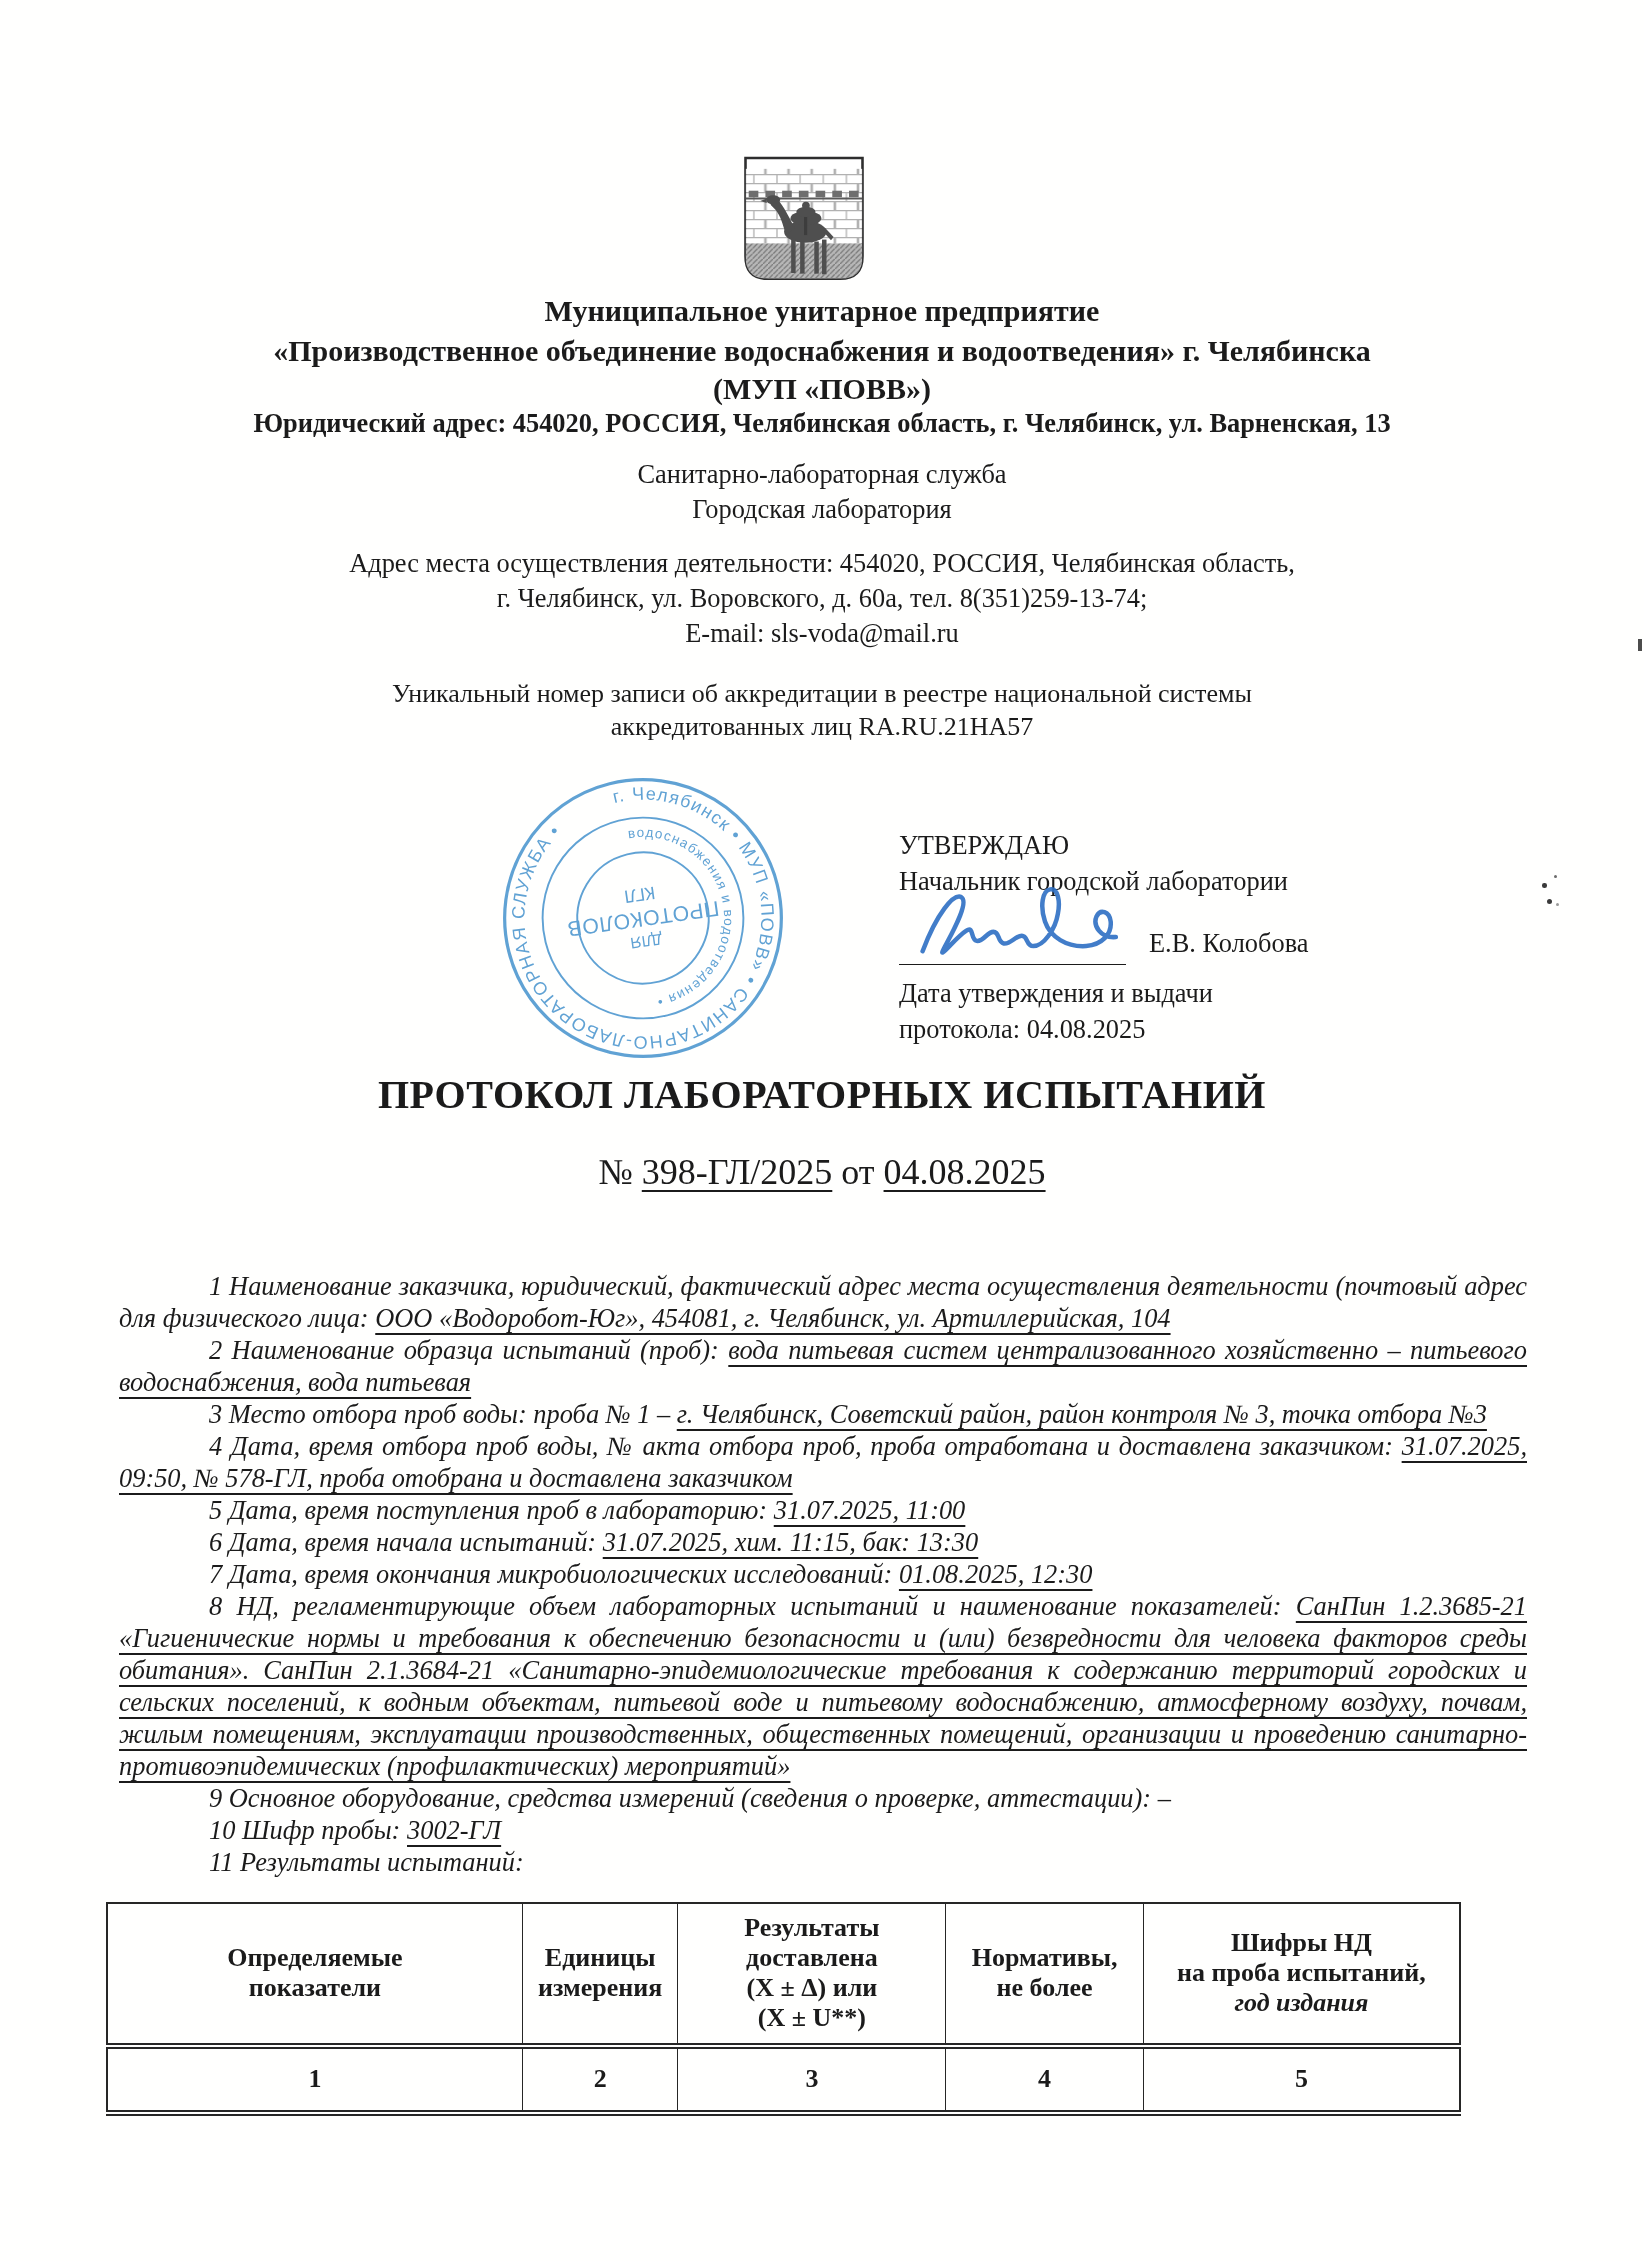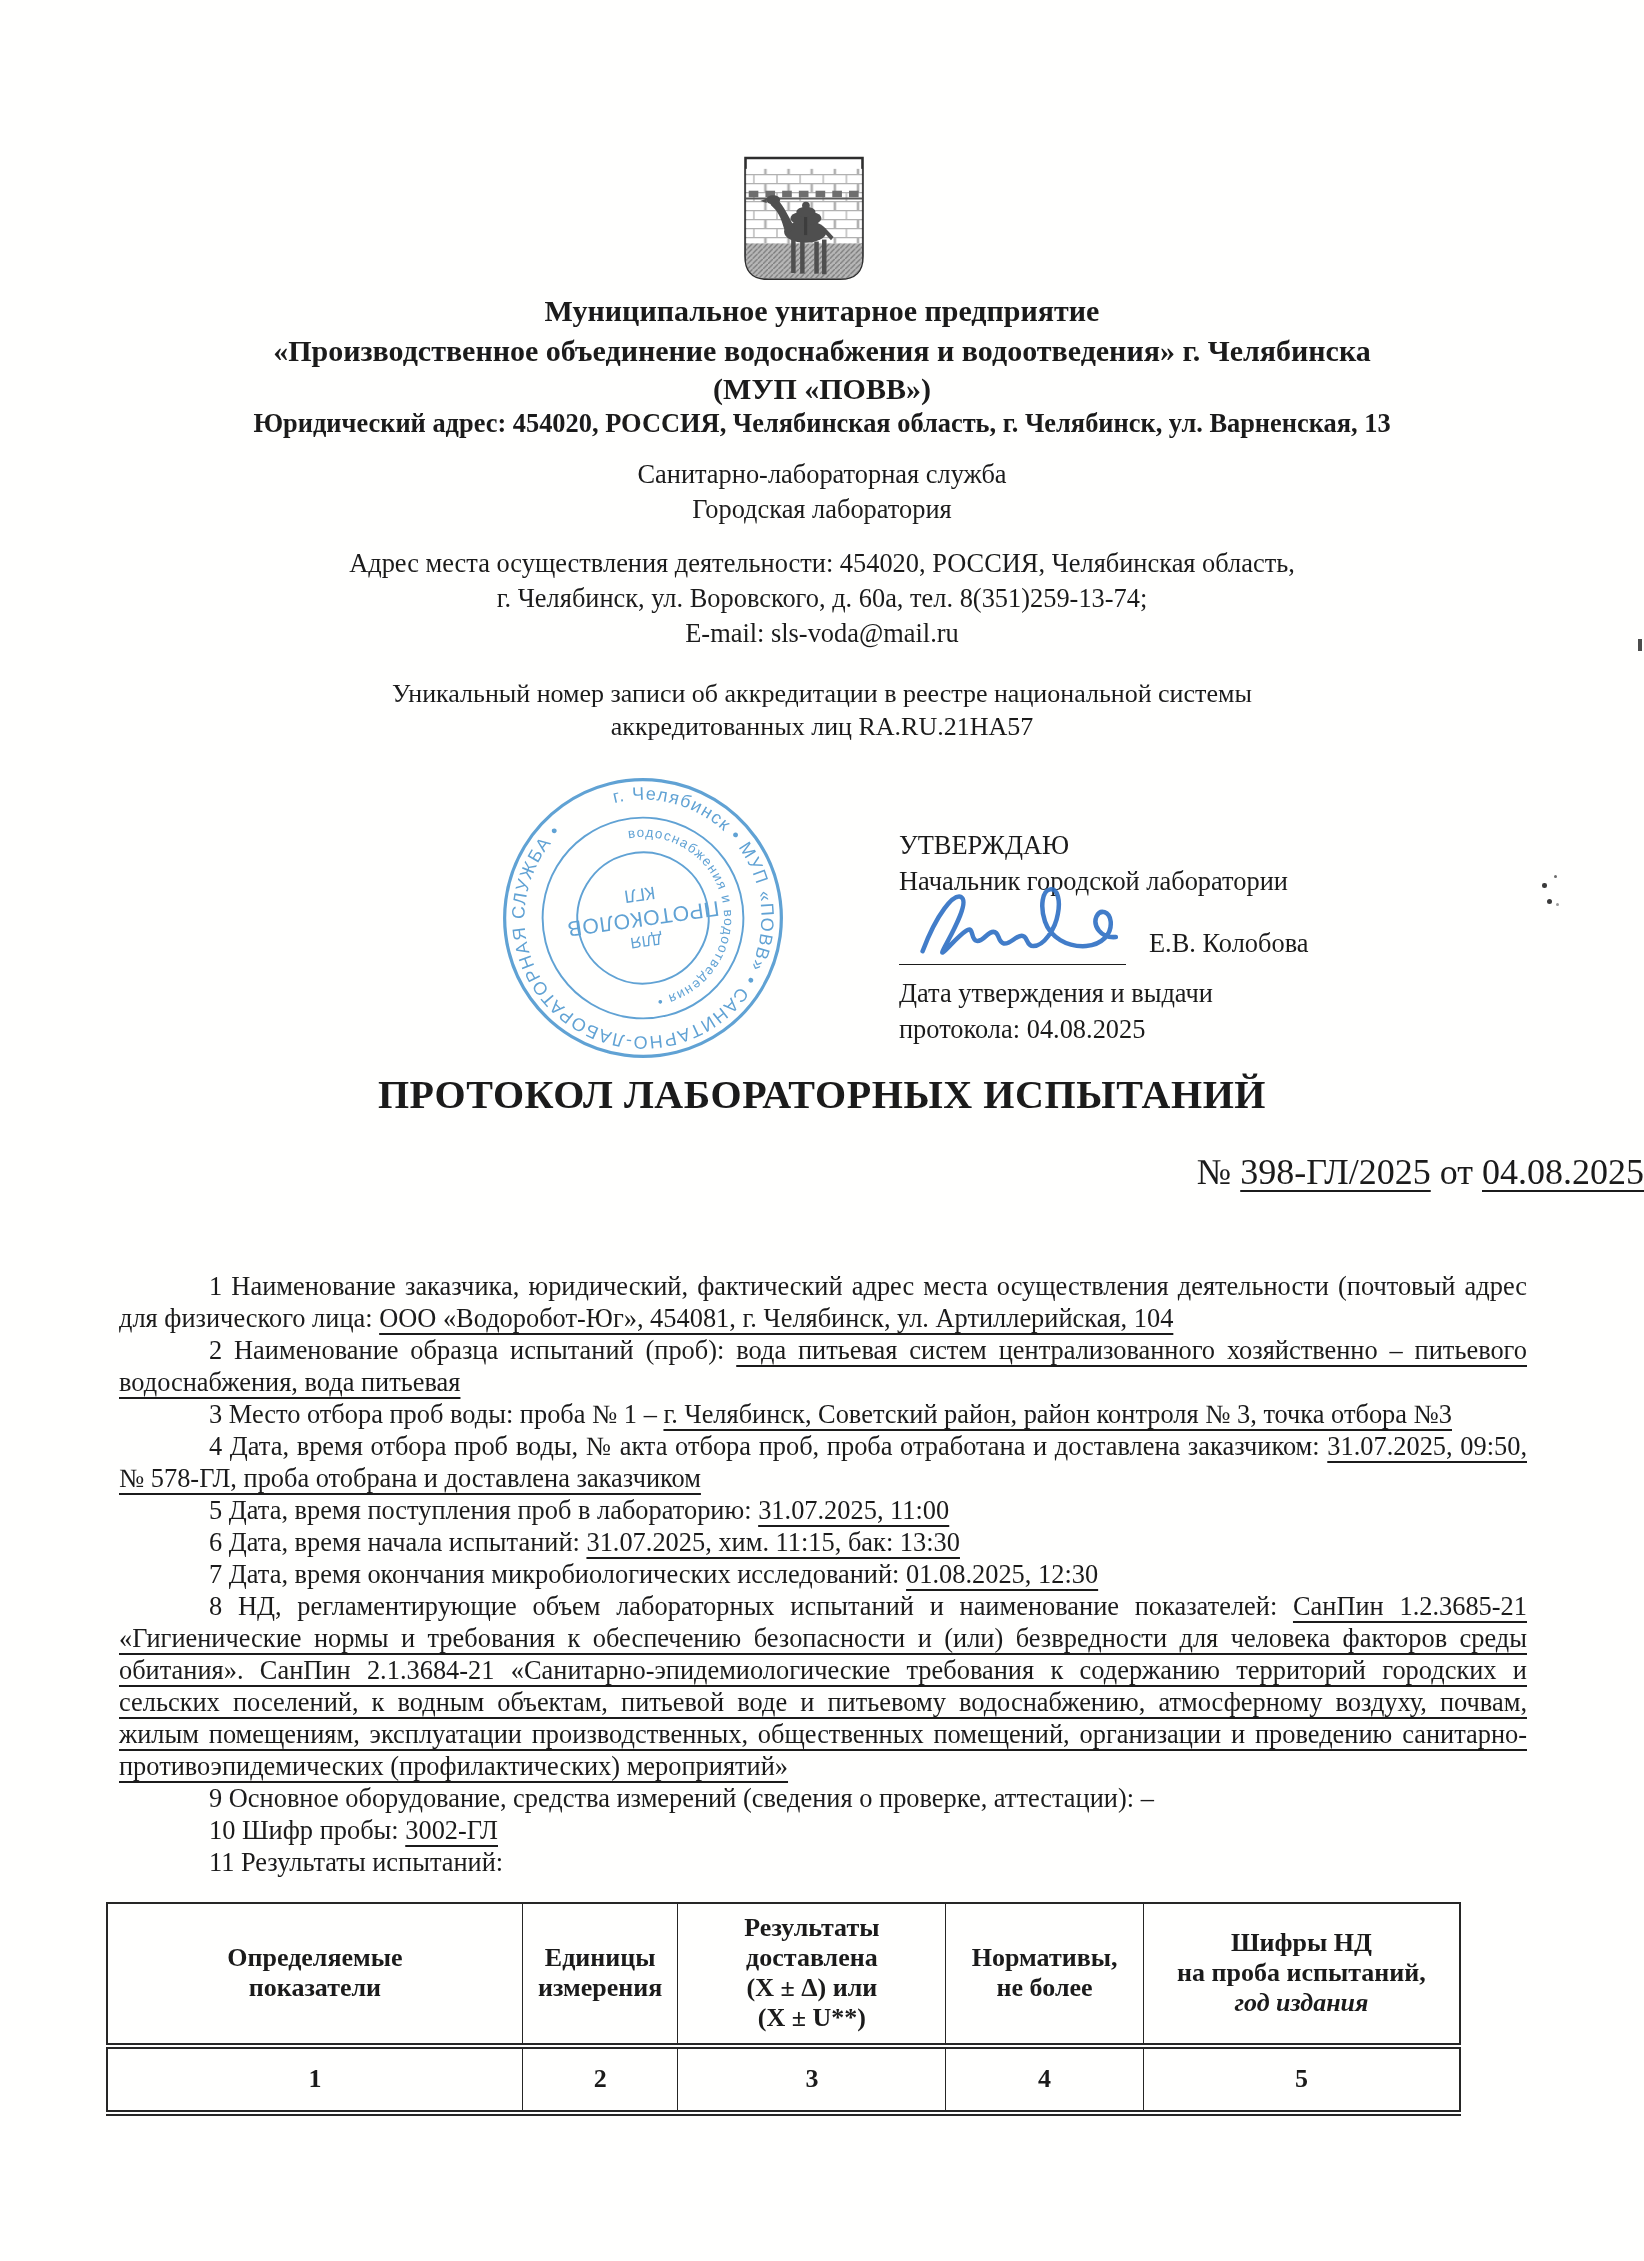--- a/index.html
+++ b/index.html
@@ -26,26 +26,26 @@
   .stamp text{font-family:"Liberation Sans","DejaVu Sans",sans-serif;fill:#3e8ecb;}
   .approve{position:absolute;left:899px;top:827px;width:631px;font-size:26.4px;line-height:36px;}
   .approve p{margin:0;}
   .sig-row{position:relative;height:76px;width:490px;}
   .sig-line{position:absolute;left:0;bottom:10.3px;width:227px;border-bottom:1.9px solid #1b1b1b;}
   .sig-svg{position:absolute;left:11.6px;top:-24.5px;width:219px;height:97px;}
   .sig-name{position:absolute;left:250px;bottom:14px;white-space:nowrap;}
   
   .doc-title{position:absolute;top:1071px;left:0;width:100%;text-align:center;
     font-size:40px;font-weight:bold;letter-spacing:0.6px;}
-  .doc-number{position:absolute;top:1151px;left:0;width:100%;text-align:right;font-size:36px;}
+  .doc-number{position:absolute;top:1151px;left:0;width:100%;text-align:center;font-size:36px;}
   .u{text-decoration:underline;text-decoration-thickness:1.9px;text-underline-offset:5.8px;}
   
   .items{position:absolute;left:119px;top:1270px;width:1408px;
     font-size:26.4px;line-height:32px;text-align:justify;}
-  .items p{margin:0;text-indent:90px;}
+  .items p{margin:0;text-indent:90px;font-style:italic;}
   
   .results{position:absolute;left:106px;top:1902px;width:1355px;
     border-collapse:collapse;table-layout:fixed;
     border-top:2.6px solid #262626;border-left:2.6px solid #262626;border-right:2.6px solid #262626;
     border-bottom:6.4px double #262626;}
   .results th,.results td{
     border-left:1.9px solid #262626;text-align:center;vertical-align:middle;
     font-size:26px;font-weight:bold;padding:6.4px 5.2px;}
   .results th:first-child,.results td:first-child{border-left:none;}
   .results thead th{border-bottom:6.4px double #262626;height:126px;line-height:30px;}

